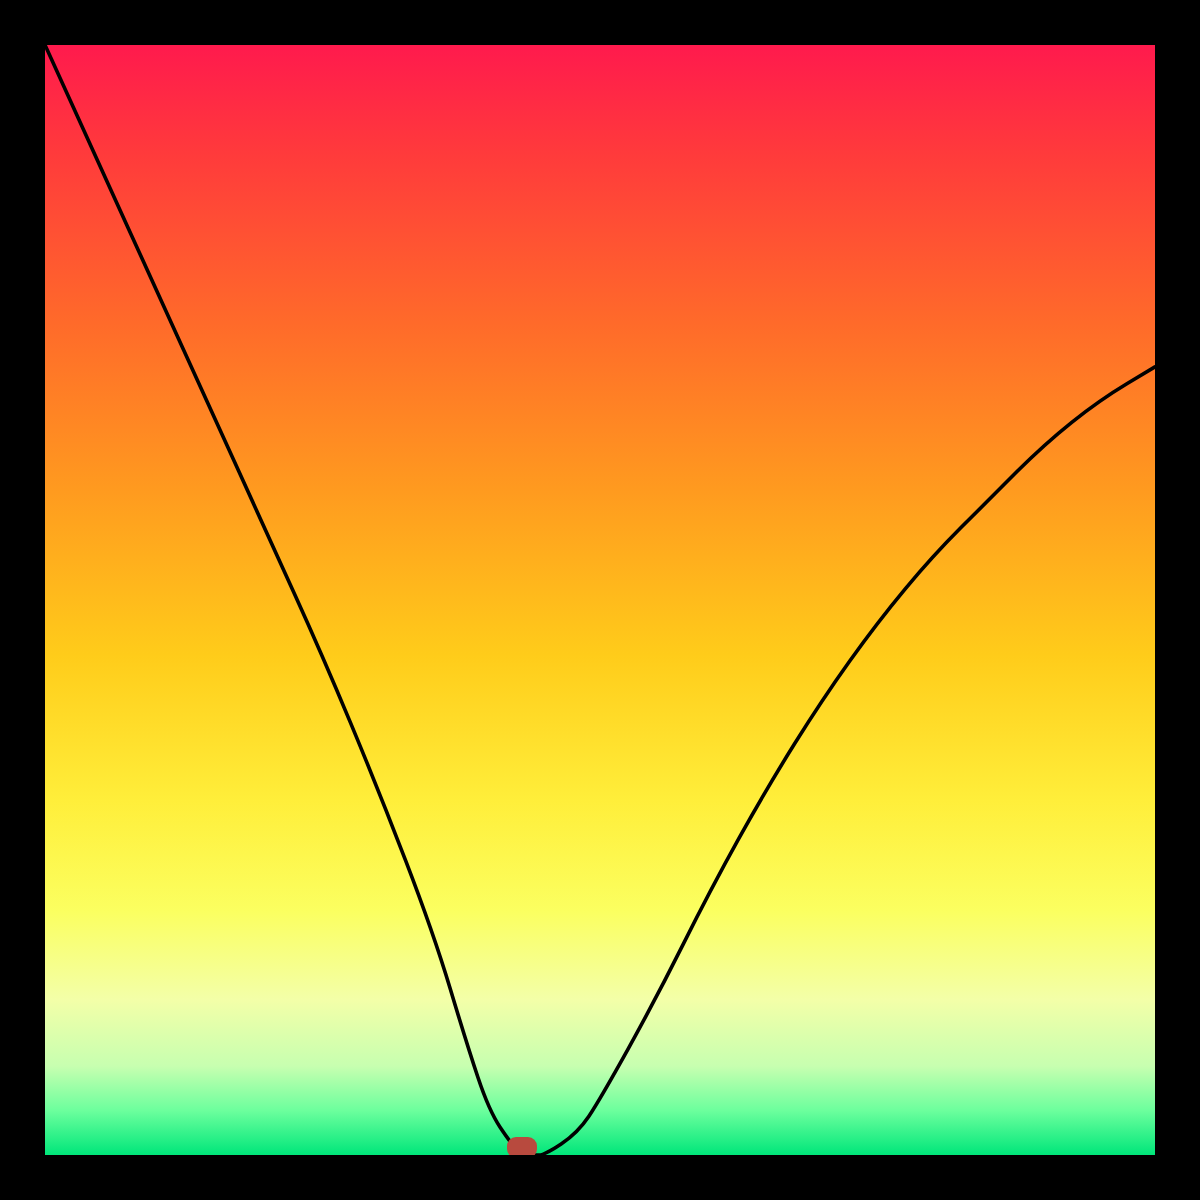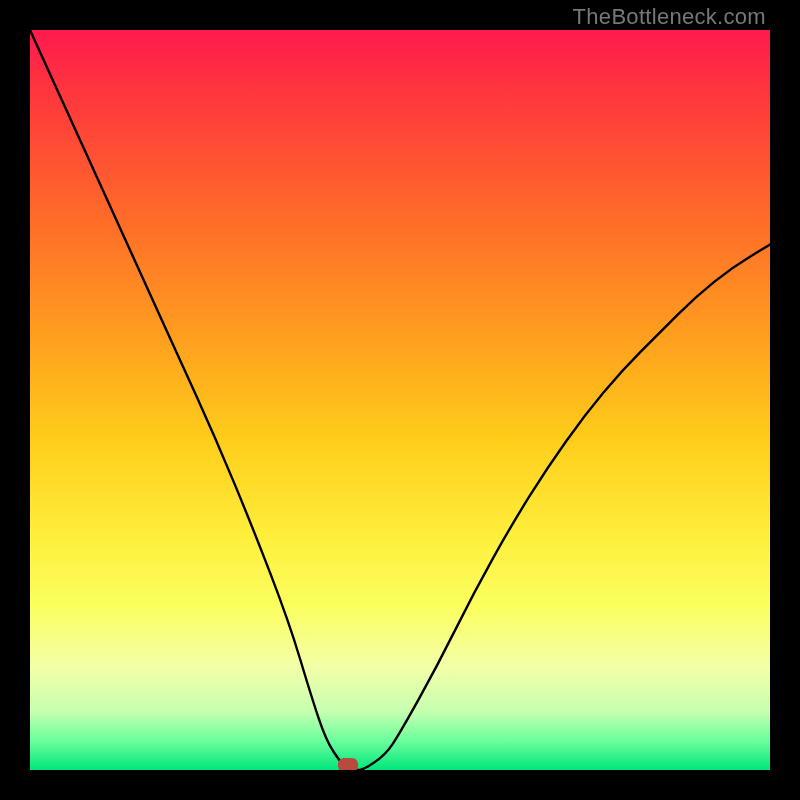--- a/index.html
+++ b/index.html
@@ -62,20 +62,19 @@
     height: 14px;
     border-radius: 6px;
     background: #b84a3e;
     transform: translate(-50%, -50%);
   }
 </style>
 </head>
 <body>
 
 <div class="frame">
-  <div class="watermark">TheBottleneck.com</div>
   <div class="plot-area">
     <svg class="curve" viewBox="0 0 740 740" preserveAspectRatio="none">
       <path id="curve-path" d="M 0.00 0.00 Q 0.00 0.00 18.50 40.70 Q 37.00 81.40 55.50 122.10 Q 74.00 162.80 92.50 203.50 Q 111.00 244.20 129.50 284.90 Q 148.00 325.60 166.50 366.30 Q 185.00 407.00 203.50 451.40 Q 222.00 495.80 240.50 543.90 Q 259.00 592.00 270.10 629.00 Q 281.20 666.00 288.60 688.20 Q 296.00 710.40 303.40 721.50 Q 310.80 732.60 314.50 736.30 Q 318.20 740.00 321.90 740.00 Q 325.60 740.00 329.30 740.00 Q 333.00 740.00 344.10 732.60 Q 355.20 725.20 362.60 714.10 Q 370.00 703.00 388.50 669.70 Q 407.00 636.40 425.50 599.40 Q 444.00 562.40 462.50 529.10 Q 481.00 495.80 499.50 466.20 Q 518.00 436.60 536.50 410.70 Q 555.00 384.80 573.50 362.60 Q 592.00 340.40 610.50 321.90 Q 629.00 303.40 647.50 284.90 Q 666.00 266.40 684.50 251.60 Q 703.00 236.80 721.50 225.70 T 740.00 214.60" fill="none" stroke="#000" stroke-width="2.4" stroke-linejoin="round" stroke-linecap="round"></path>
     </svg>
     <div id="marker-dot" class="marker" style="left: 318.2px; top: 735px; background: rgb(184, 74, 62);"></div>
   </div>
 </div>
 
 </body></html>

